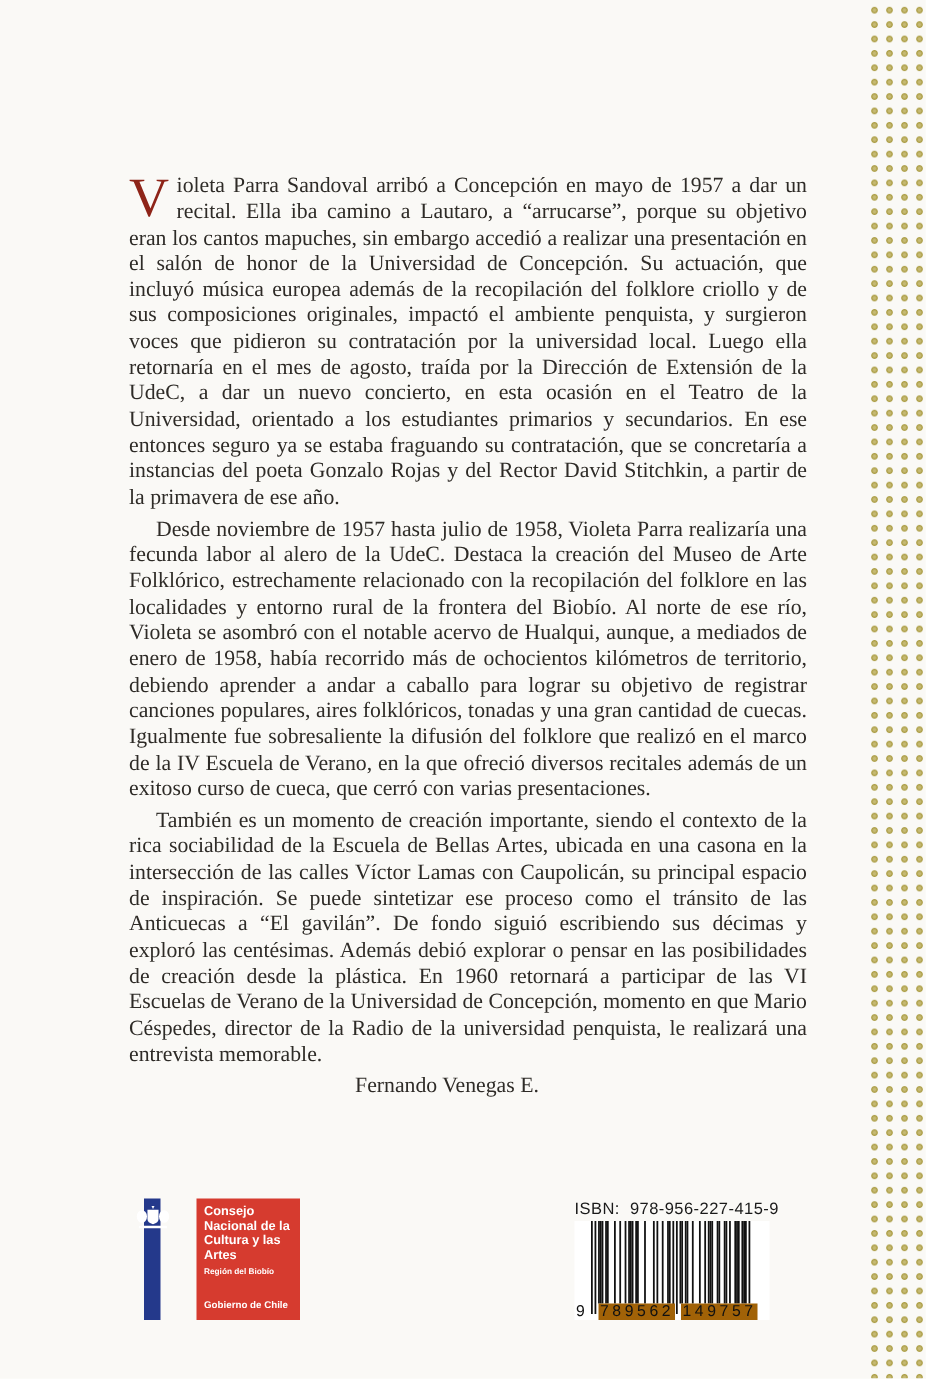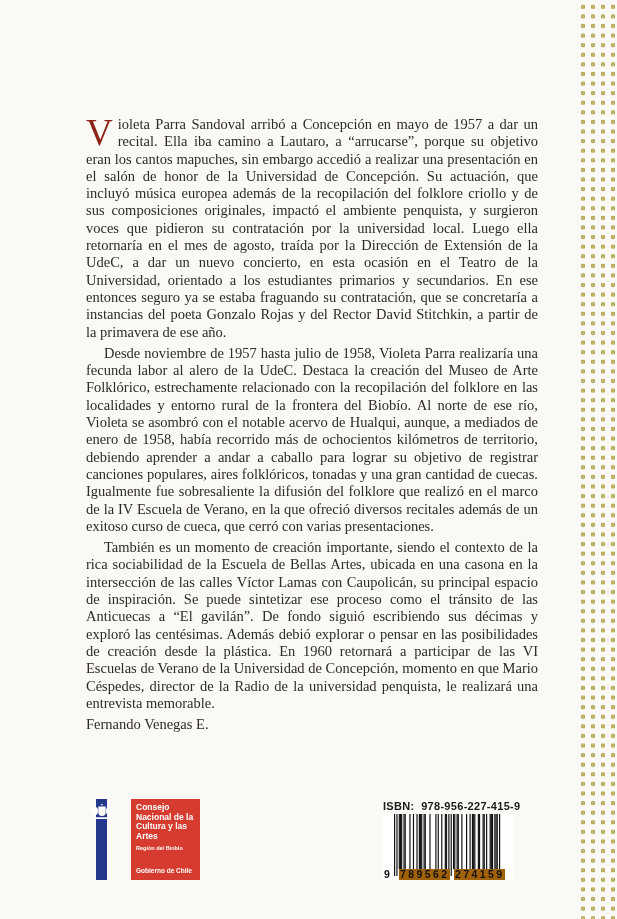--- a/index.html
+++ b/index.html
@@ -30,21 +30,21 @@
   .text-block p.indent{text-indent:18px;}
   .drop-cap{
     float:left;
     font-size:37px;line-height:29px;
     padding:2px 5px 0 0;
     color:#8e2418;
     font-weight:normal;
   }
   .signature{
     margin-top:12px;
-    text-align:left;
+    text-align:center;
     padding-right:28px;
     text-indent:0;
   }
   
   .logo{
     position:absolute;left:96px;top:799px;width:104px;height:81px;
     display:flex;
     font-family:"Liberation Sans","DejaVu Sans",sans-serif;
   }
   .logo-blue{
@@ -63,21 +63,20 @@
     padding:4px 2px 0 5px;
     box-sizing:border-box;
   }
   .logo-org{font-size:8.5px;line-height:9.5px;font-weight:bold;width:62px;}
   .logo-region{font-size:5.5px;font-weight:bold;margin-top:4px;}
   .logo-gov{position:absolute;left:5px;bottom:6px;font-size:6.5px;font-weight:bold;}
   
   .isbn-block{
     position:absolute;left:383px;top:800px;width:130px;
     font-family:"Liberation Sans","DejaVu Sans",sans-serif;
-    font-weight:bold;
   }
   .isbn-label{
     font-size:11px;color:#1a1a1a;text-align:center;
     white-space:pre;letter-spacing:0.3px;
   }
   .barcode{
     position:relative;
     margin-top:2px;
     background:#ffffff;
     height:66px;
@@ -176,17 +175,17 @@
           <rect x="95.58" y="0" width="1.18" height="55" fill="#111"></rect>
           <rect x="96.76" y="0" width="1.18" height="55" fill="#111"></rect>
           <rect x="97.94" y="0" width="1.18" height="55" fill="#111"></rect>
           <rect x="100.30" y="0" width="1.18" height="55" fill="#111"></rect>
           <rect x="101.48" y="0" width="1.18" height="55" fill="#111"></rect>
           <rect x="102.66" y="0" width="1.18" height="55" fill="#111"></rect>
           <rect x="105.02" y="0" width="1.18" height="55" fill="#111"></rect>
         </svg>
       <span class="bc-digit bc-first">9</span>
       <span class="bc-digit bc-left">789562</span>
-      <span class="bc-digit bc-right">274159</span>
+      <span class="bc-digit bc-right">149757</span>
     </div>
   </div>
 
 </div>
 
 </body></html>

